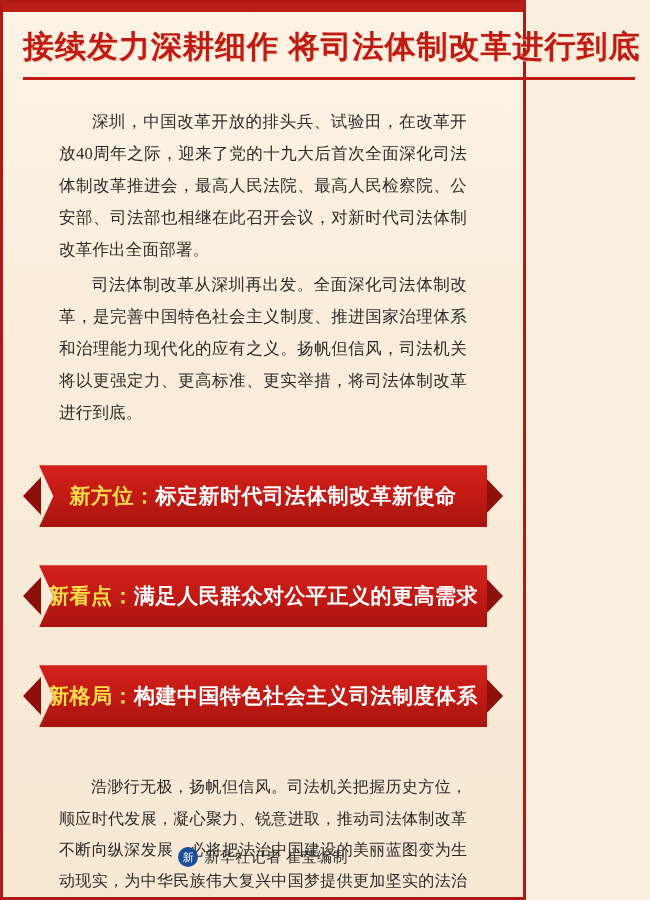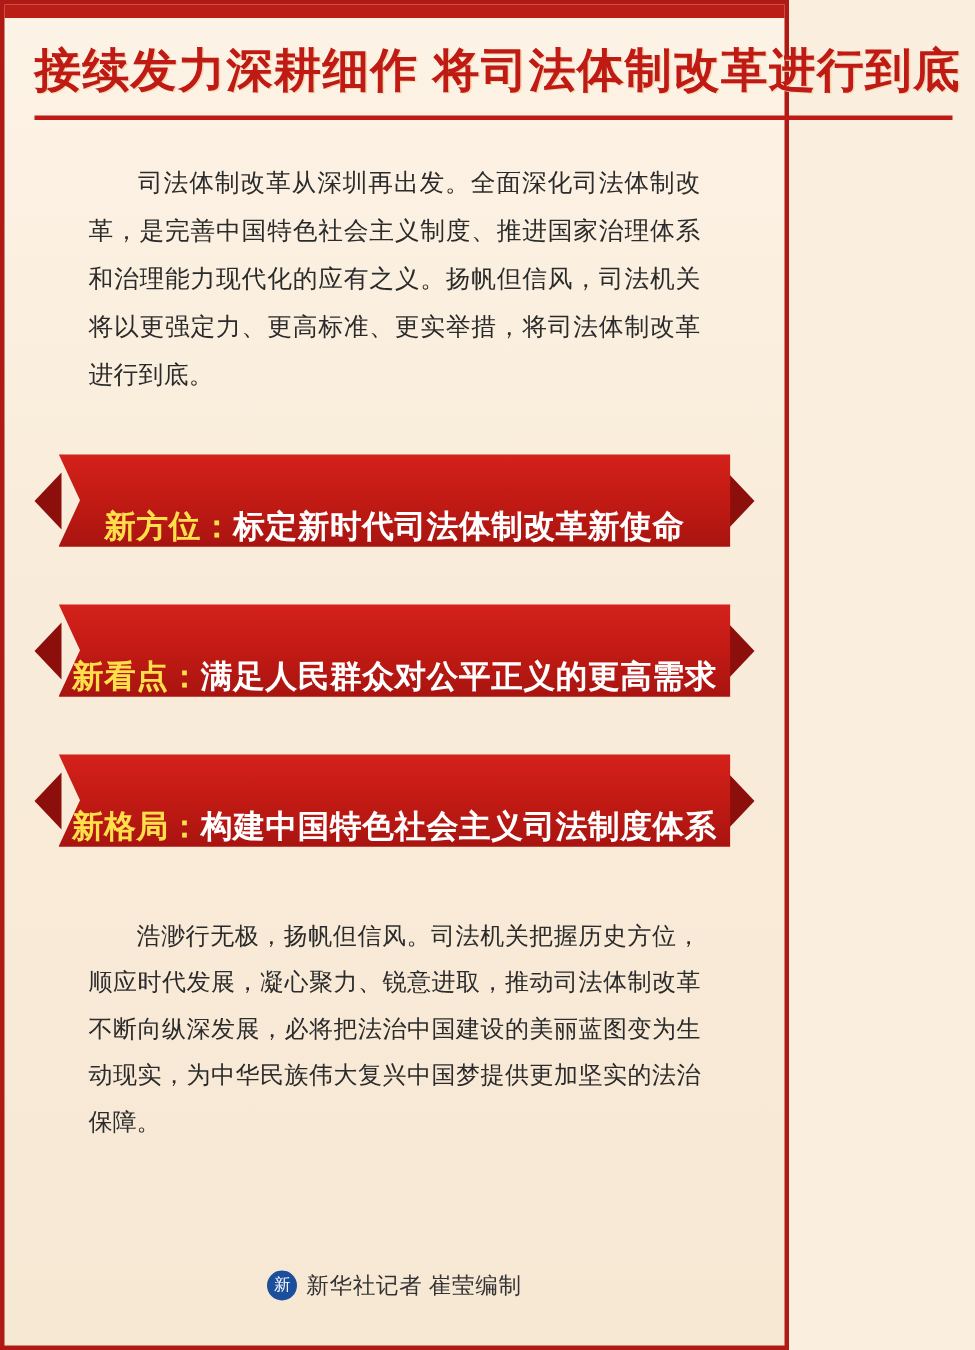--- a/index.html
+++ b/index.html
@@ -71,21 +71,21 @@
     margin-bottom: 16px;
   }
   .ribbon {
     position: absolute;
     left: 36px;
     right: 36px;
     top: 8px;
     height: 62px;
     background: linear-gradient(180deg, #d4211b 0%, #c21a14 50%, #a81410 100%);
     display: flex;
-    align-items: flex-end;
+    align-items: center;
     justify-content: center;
     box-shadow: 0 2px 3px rgba(0,0,0,0.18);
     clip-path: polygon(0 0, 100% 0, 100% 100%, 0 100%, 3.2% 50%);
   }
   .ribbon-tail-left {
     position: absolute;
     left: 20px;
     top: 20px;
     width: 0; height: 0;
     border-top: 19px solid transparent;
@@ -157,20 +157,21 @@
 <div class="page">
 
   <div class="top-bar"></div>
 
   <div class="title-wrap">
     <div class="main-title">接续发力深耕细作 将司法体制改革进行到底</div>
     <div class="title-rule"></div>
   </div>
 
   <div class="body-text">
+    <p>深圳，中国改革开放的排头兵、试验田，在改革开放40周年之际，迎来了党的十九大后首次全面深化司法体制改革推进会，最高人民法院、最高人民检察院、公安部、司法部也相继在此召开会议，对新时代司法体制改革作出全面部署。</p>
     <p>司法体制改革从深圳再出发。全面深化司法体制改革，是完善中国特色社会主义制度、推进国家治理体系和治理能力现代化的应有之义。扬帆但信风，司法机关将以更强定力、更高标准、更实举措，将司法体制改革进行到底。</p>
   </div>
 
   <div class="banners">
 
     <div class="banner-row">
       <div class="ribbon-tail-left"></div>
       <div class="ribbon-tail-right"></div>
       <div class="ribbon">
         <div class="ribbon-text"><span class="hl">新方位：</span><span>标定新时代司法体制改革新使命</span></div>

